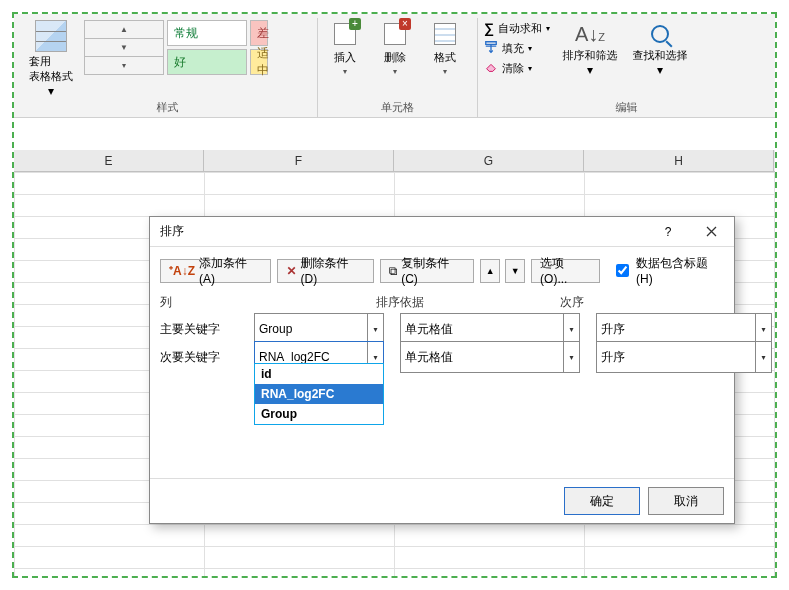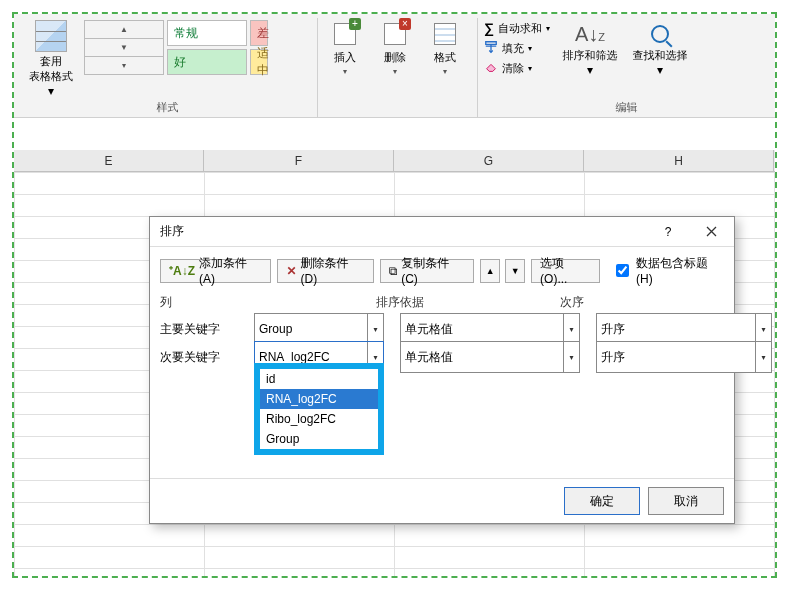--- a/index.html
+++ b/index.html
@@ -245,23 +245,24 @@
     position:absolute; right:0; top:0; bottom:0; width:16px;
     border-left:1px solid #888;
     display:flex;align-items:center;justify-content:center;
     font-size:8px; color:#333;
   }
   .dropdown.active { border-color:#2a6fc9; }
   .dropdown-list {
     position:absolute;
     left:-1px; top:21px;
     width: calc(100% + 2px);
-    border:6px solid #0ea5e9;
+    border:1px solid #0ea5e9;
     background:#fff;
     z-index:10;
+    font-weight:bold;
   }
   .dropdown-list div {
     padding:3px 6px;
   }
   .dropdown-list div.selected {
     background:#2a7ad1; color:#fff;
   }
 
   .grid-body {
     display:grid;
@@ -291,21 +292,21 @@
 <body>
 
 <div class="canvas">
 
   <div class="ribbon">
 
     <div class="ribbon-group" style="width:300px">
       <div class="ribbon-content">
         <div class="tableformat-btn">
           <div class="tableformat-icon"></div>
-          <div style="font-size:11px;text-align:center;white-space:pre">套用
+          <div style="font-size:11px;white-space:pre">套用
 表格格式</div>
           <div class="arrow">▾</div>
         </div>
         <div class="styles-gallery">
           <div class="style-cell style-changgui">常规</div>
           <div class="style-cell style-cha">差</div>
           <div class="gallery-spin">
             <div>▲</div>
             <div>▼</div>
             <div>▾</div>
@@ -334,20 +335,21 @@
           <div class="arrow">▾</div>
         </div>
         <div class="vbtn">
           <div class="icon">
               <div class="format-icon"></div>
             </div>
           <div class="label">格式</div>
           <div class="arrow">▾</div>
         </div>
       </div>
+      <div class="ribbon-group-label">单元格</div>
     </div>
 
     <div class="ribbon-group edit-group" style="flex:1;border-right:none">
       <div class="ribbon-content">
         <div class="edit-col">
           <div class="edit-row">
             <span class="sigma">∑</span>
             <span>自动求和</span>
             <span style="font-size:8px">▾</span>
           </div>
@@ -407,21 +409,21 @@
       <div class="tbtn">?</div>
       <div class="tbtn close-x">
         <svg viewBox="0 0 11 11">
             <path d="M1 1l9 9M10 1l-9 9" stroke="#333" stroke-width="1.3"></path>
           </svg>
       </div>
     </div>
 
     <div class="toolbar">
       <div class="tb-btn">
-        <span style="color:#4d7c0f;font-weight:bold">⁺A↓Z</span>
+        <span style="color:#c2410c;font-weight:bold">⁺A↓Z</span>
         <span>添加条件(A)</span>
       </div>
       <div class="tb-btn">
         <span style="color:#a33;font-weight:bold">✕</span>
         <span>删除条件(D)</span>
       </div>
       <div class="tb-btn">
         <span>⧉</span>
         <span>复制条件(C)</span>
       </div>
@@ -460,21 +462,20 @@
         <div class="caret">▾</div>
       </div>
 
       <div class="row-label">次要关键字</div>
       <div class="dropdown active">
         <span>RNA_log2FC</span>
         <div class="caret">▾</div>
         <div class="dropdown-list">
           <div>id</div>
           <div class="selected">RNA_log2FC</div>
-          <div>Ribo_log2FC</div>
           <div>Group</div>
         </div>
       </div>
       <div class="dropdown">
         <span>单元格值</span>
         <div class="caret">▾</div>
       </div>
       <div class="dropdown">
         <span>升序</span>
         <div class="caret">▾</div>

